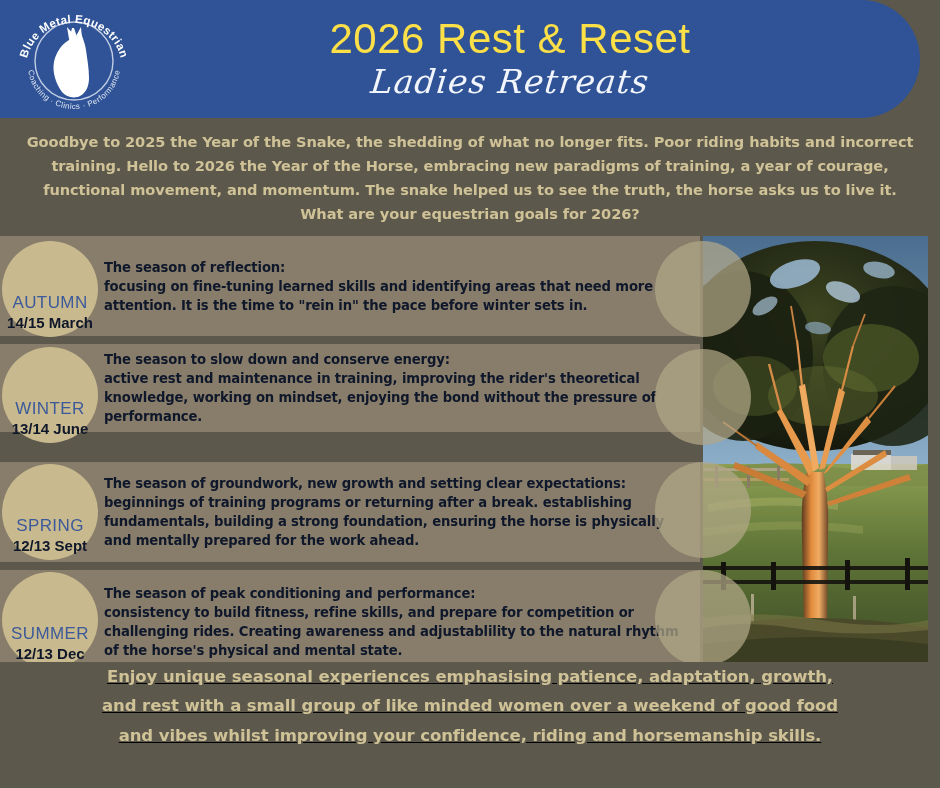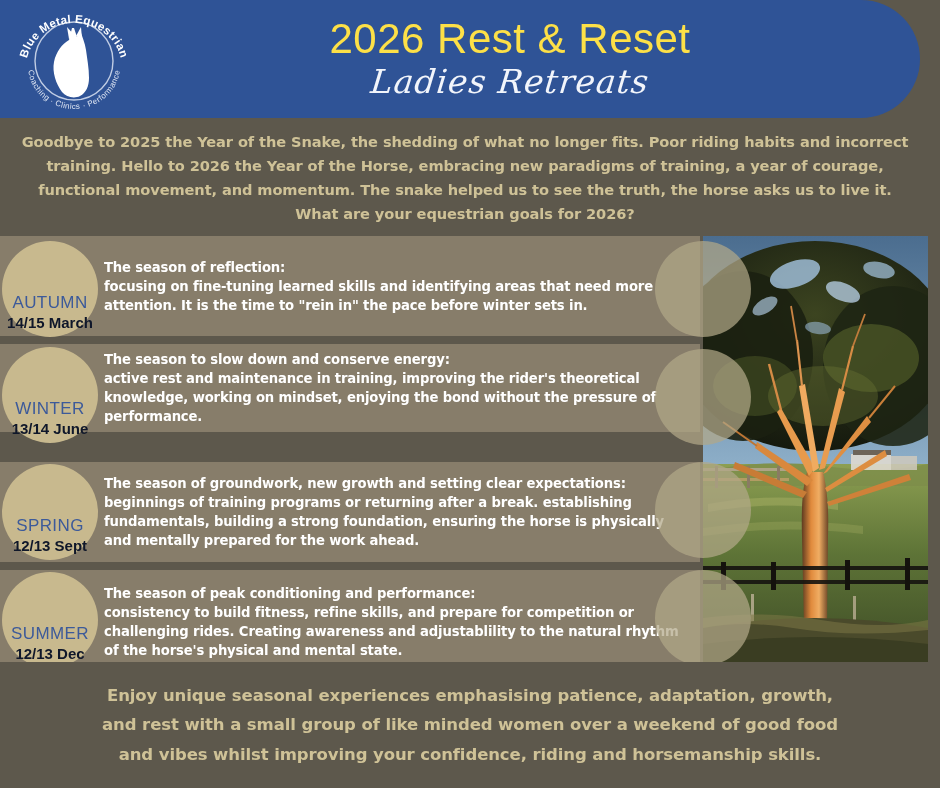--- a/index.html
+++ b/index.html
@@ -71,21 +71,21 @@
 
   
   .intro {
     position: absolute;
     left: 0;
     top: 124px;
     width: 940px;
     height: 108px;
     display: flex;
     flex-direction: column;
-    align-items: flex-start;
+    align-items: center;
     justify-content: center;
     padding: 0 12px;
     box-sizing: border-box;
   }
   .intro p {
     margin: 0;
     width: 906px;
     text-align: center;
     color: #cfc297;
     font-family: "DejaVu Sans", sans-serif;
@@ -151,21 +151,21 @@
     font-weight: 700;
     line-height: 1.2;
     margin-top: 2px;
     white-space: nowrap;
   }
 
   .band-text {
     position: absolute;
     left: 104px;
     right: 14px;
-    color: #ffffff;
+    color: #0f172a;
     font-family: "DejaVu Sans", sans-serif;
     font-size: 13.2px;
     font-weight: 700;
     line-height: 1.44;
     letter-spacing: -0.15px;
   }
   .band-text .lead { display: block; }
   .band-text .body { display: block; }
 
   
@@ -198,23 +198,24 @@
   
   .footer {
     position: absolute;
     left: 0;
     top: 662px;
     width: 940px;
     height: 126px;
     display: flex;
     flex-direction: column;
     align-items: center;
-    justify-content: center;
+    justify-content: flex-start;
     background: #5d584c;
     z-index: 6;
+    text-decoration: underline;
   }
   .footer p {
     margin: 0;
     width: 760px;
     text-align: center;
     color: #cfc297;
     font-family: "DejaVu Sans", sans-serif;
     font-size: 16.5px;
     font-weight: 700;
     line-height: 1.78;

